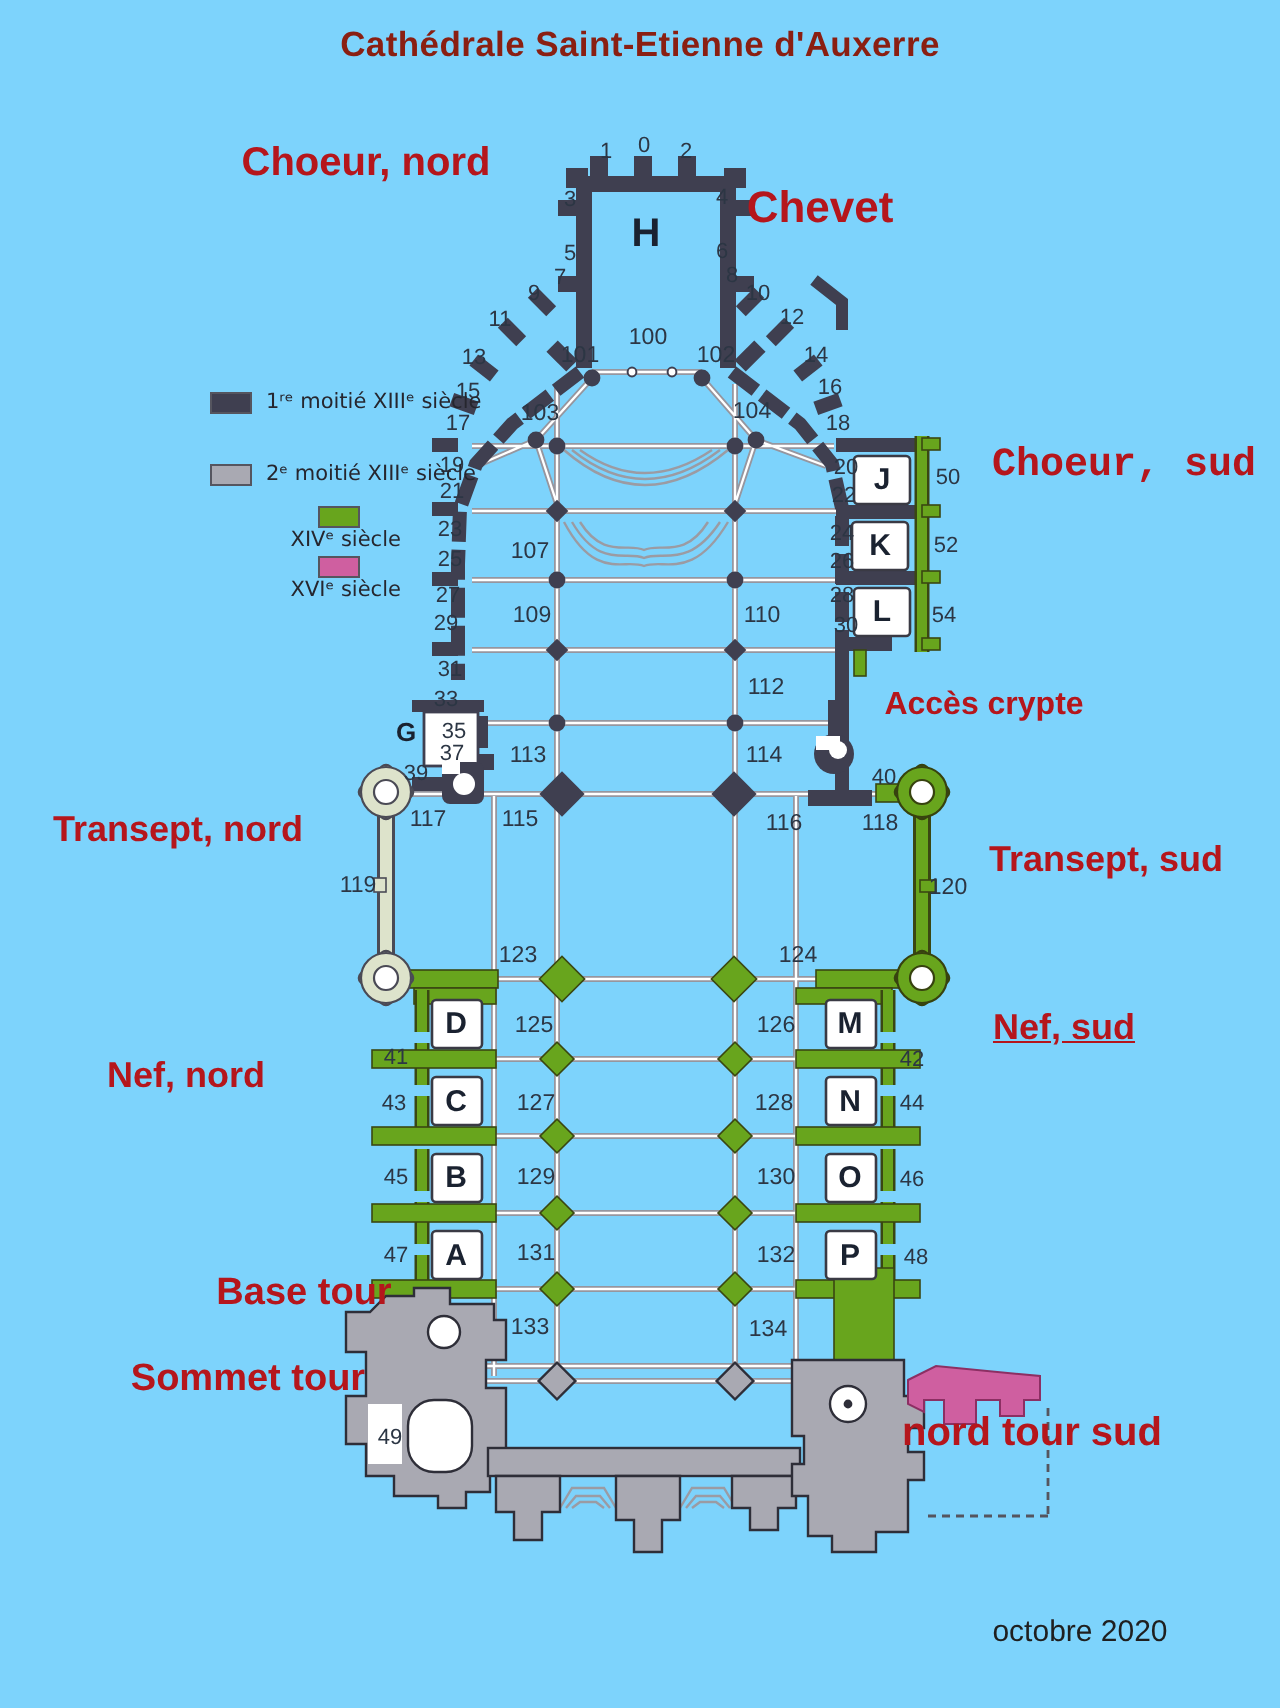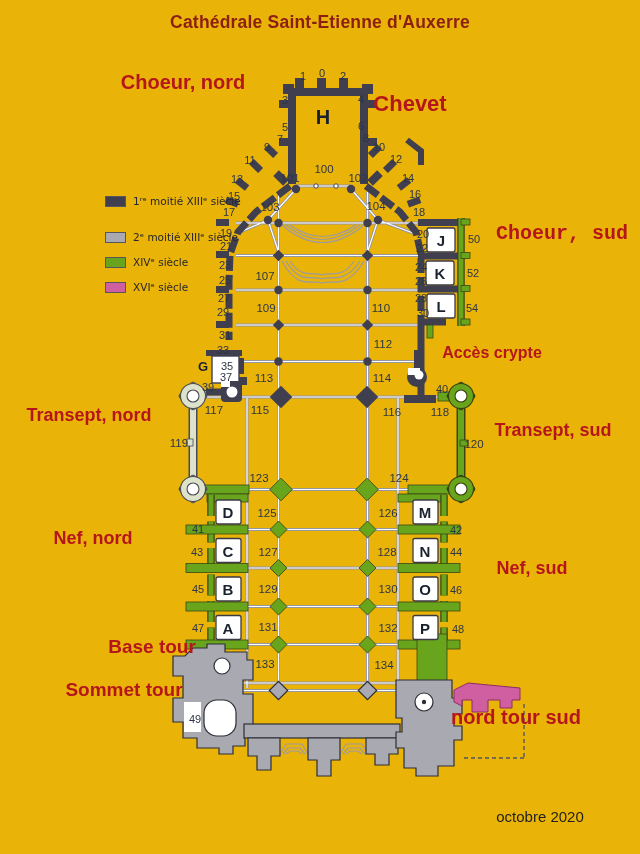--- a/index.html
+++ b/index.html
@@ -1,26 +1,26 @@
 <!DOCTYPE html>
 <html><head>
 <meta charset="utf-8">
 <style>
   html,body{margin:0;padding:0;background:#e8e4de;}
-  #page{position:relative;width:640px;height:854px;background:#eab308;overflow:hidden;
+  #page{position:relative;width:640px;height:854px;background:#7dd3fc;overflow:hidden;
         font-family:"Liberation Sans",sans-serif;}
   #title{position:absolute;left:0;right:0;top:12px;text-align:center;
          font-weight:bold;font-size:17.5px;letter-spacing:.2px;}
   .region-label{position:absolute;transform:translate(-50%,-50%);font-weight:bold;
                 white-space:nowrap;}
   #date-note{position:absolute;left:540px;top:816px;transform:translate(-50%,-50%);
              font-size:15px;color:#1f1f1f;}
   #legend{position:absolute;left:105px;top:174px;}
   .legend-row{display:flex;align-items:center;height:18px;margin-top:18px;}
-  .legend-row.gap{margin-top:7px;}
+  .legend-row.gap{margin-top:7px;flex-direction:column;}
   .legend-swatch{width:21px;height:11px;margin-right:7px;border:1px solid #55555f;
                  box-sizing:border-box;flex:0 0 auto;}
   .legend-label{font-family:"DejaVu Sans",sans-serif;font-size:10.5px;color:#26262e;
                 white-space:nowrap;}
   svg{position:absolute;left:0;top:0;}
   svg text{text-anchor:middle;dominant-baseline:central;fill:#2c3644;}
   text.wn{font:500 11px "Liberation Sans",sans-serif;}
   text.bn{font:500 11.5px "Liberation Sans",sans-serif;}
   text.cl{font-weight:bold;fill:#1a2230;}
 </style>
@@ -361,19 +361,19 @@
       </div>
     </div>
   <div id="labels-layer">
       <div class="region-label" style="left: 183px; top: 82px; font-size: 20px; color: rgb(181, 22, 28);">Choeur, nord</div>
       <div class="region-label" style="left: 410px; top: 74px; font-size: 22px; color: rgb(181, 22, 28); margin-top: 30px;">Chevet</div>
       <div class="region-label" style="left: 562px; top: 233px; font-size: 20px; color: rgb(181, 22, 28); font-family: Liberation Mono, monospace;">Choeur, sud</div>
       <div class="region-label" style="left: 492px; top: 353px; font-size: 16px; color: rgb(181, 22, 28);">Accès crypte</div>
       <div class="region-label" style="left: 89px; top: 415px; font-size: 18px; color: rgb(181, 22, 28);">Transept, nord</div>
       <div class="region-label" style="left: 553px; top: 430px; font-size: 18px; color: rgb(181, 22, 28);">Transept, sud</div>
       <div class="region-label" style="left: 93px; top: 538px; font-size: 18px; color: rgb(181, 22, 28);">Nef, nord</div>
-      <div class="region-label" style="left: 532px; top: 568px; font-size: 18px; color: rgb(181, 22, 28);">Nef, sud</div>
+      <div class="region-label" style="left: 532px; top: 514px; font-size: 18px; color: rgb(181, 22, 28); text-decoration: underline;">Nef, sud</div>
       <div class="region-label" style="left: 152px; top: 647px; font-size: 19px; color: rgb(181, 22, 28);">Base tour</div>
       <div class="region-label" style="left: 124px; top: 690px; font-size: 19px; color: rgb(181, 22, 28);">Sommet tour</div>
       <div class="region-label" style="left: 516px; top: 717px; font-size: 20px; color: rgb(181, 22, 28);">nord tour sud</div>
     </div>
   <div id="date-note">octobre 2020</div>
 </div>
 
 </body></html>

